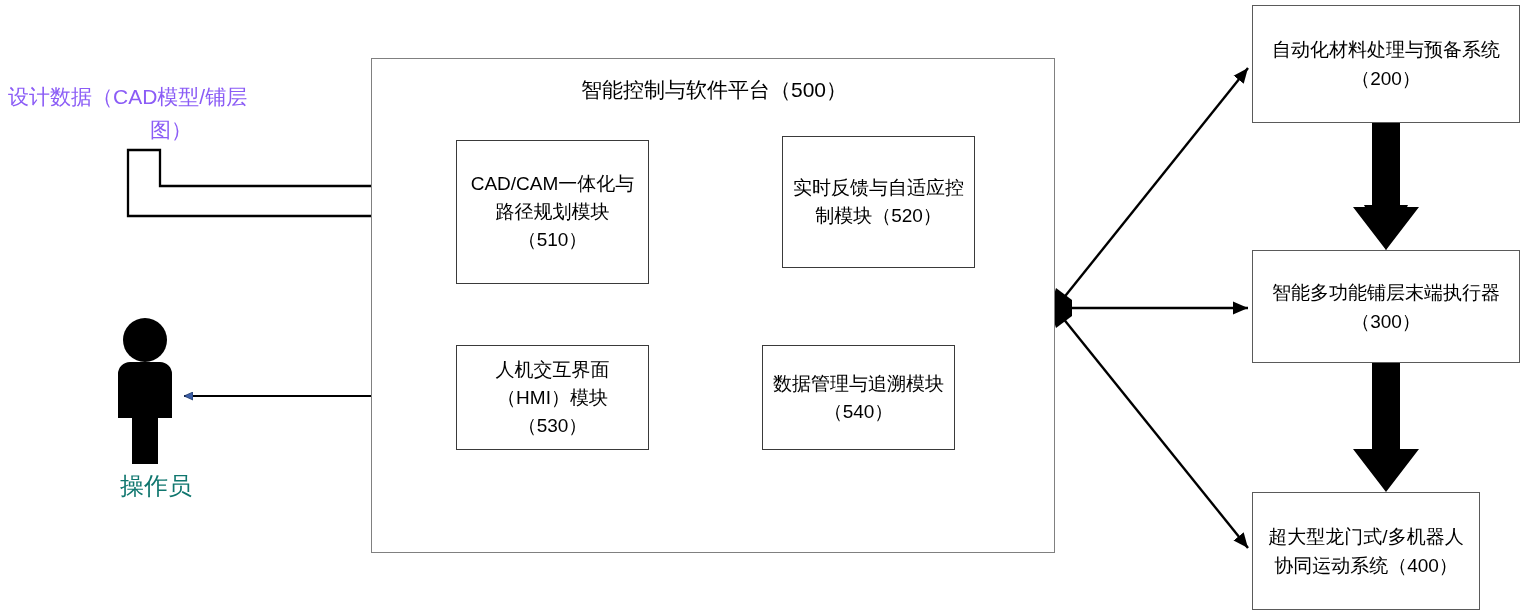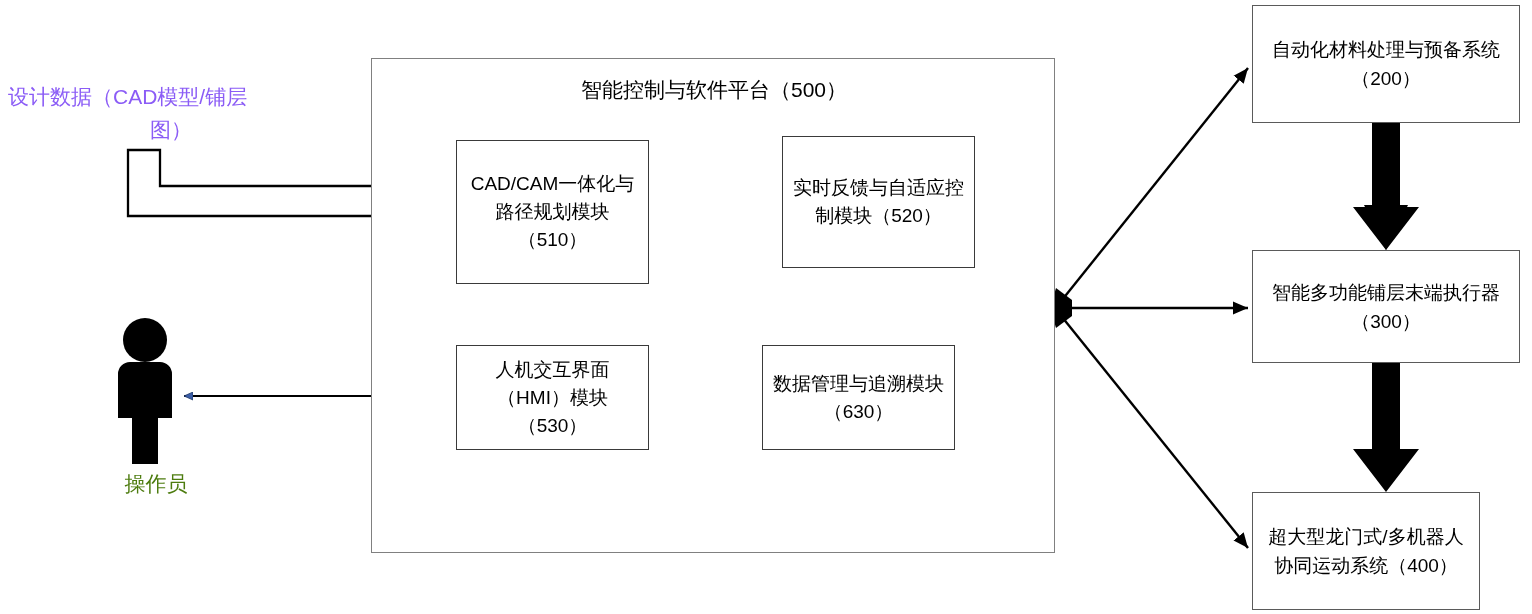--- a/index.html
+++ b/index.html
@@ -32,21 +32,21 @@
         font-size:19px;line-height:29px;color:#000;padding:0 10px;}
   .r200{left:1252px;top:5px;width:268px;height:118px;}
   .r300{left:1252px;top:250px;width:268px;height:113px;}
   .r400{left:1252px;top:492px;width:228px;height:118px;}
 
   .design-label{position:absolute;left:8px;top:80px;width:290px;
                 font-size:21px;line-height:33px;color:#8b5cf6;text-align:left;}
   .design-label .l2{display:block;text-align:center;padding-left:36px;}
 
   .operator-label{position:absolute;left:96px;top:470px;width:120px;
-                  text-align:center;font-size:21px;color:#4d7c0f;}
+                  text-align:center;font-size:24px;color:#0f766e;}
 </style>
 </head>
 <body>
 
 <div id="stage">
 
   <svg id="svg-layer" viewBox="0 0 1532 614">
     <defs>
       <marker id="mk-blue" markerWidth="10" markerHeight="10" refX="9" refY="4" orient="auto" markerUnits="userSpaceOnUse">
         <path d="M0,0 L9,4 L0,8 z" fill="#3b5ea8" stroke="#1f3864" stroke-width="0.8"></path>
@@ -121,19 +121,19 @@
 
   <div class="operator-label">操作员</div>
 
   <div class="box platform">
     <div class="platform-title">智能控制与软件平台（500）</div>
   </div>
 
   <div class="mod m510">CAD/CAM一体化与路径规划模块（510）</div>
   <div class="mod m520">实时反馈与自适应控制模块（520）</div>
   <div class="mod m530">人机交互界面（HMI）模块（530）</div>
-  <div class="mod m540">数据管理与追溯模块（630）</div>
+  <div class="mod m540">数据管理与追溯模块（540）</div>
 
   <div class="rbox r200">自动化材料处理与预备系统（200）</div>
   <div class="rbox r300">智能多功能铺层末端执行器（300）</div>
   <div class="rbox r400">超大型龙门式/多机器人协同运动系统（400）</div>
 
 </div>
 
 </body></html>

